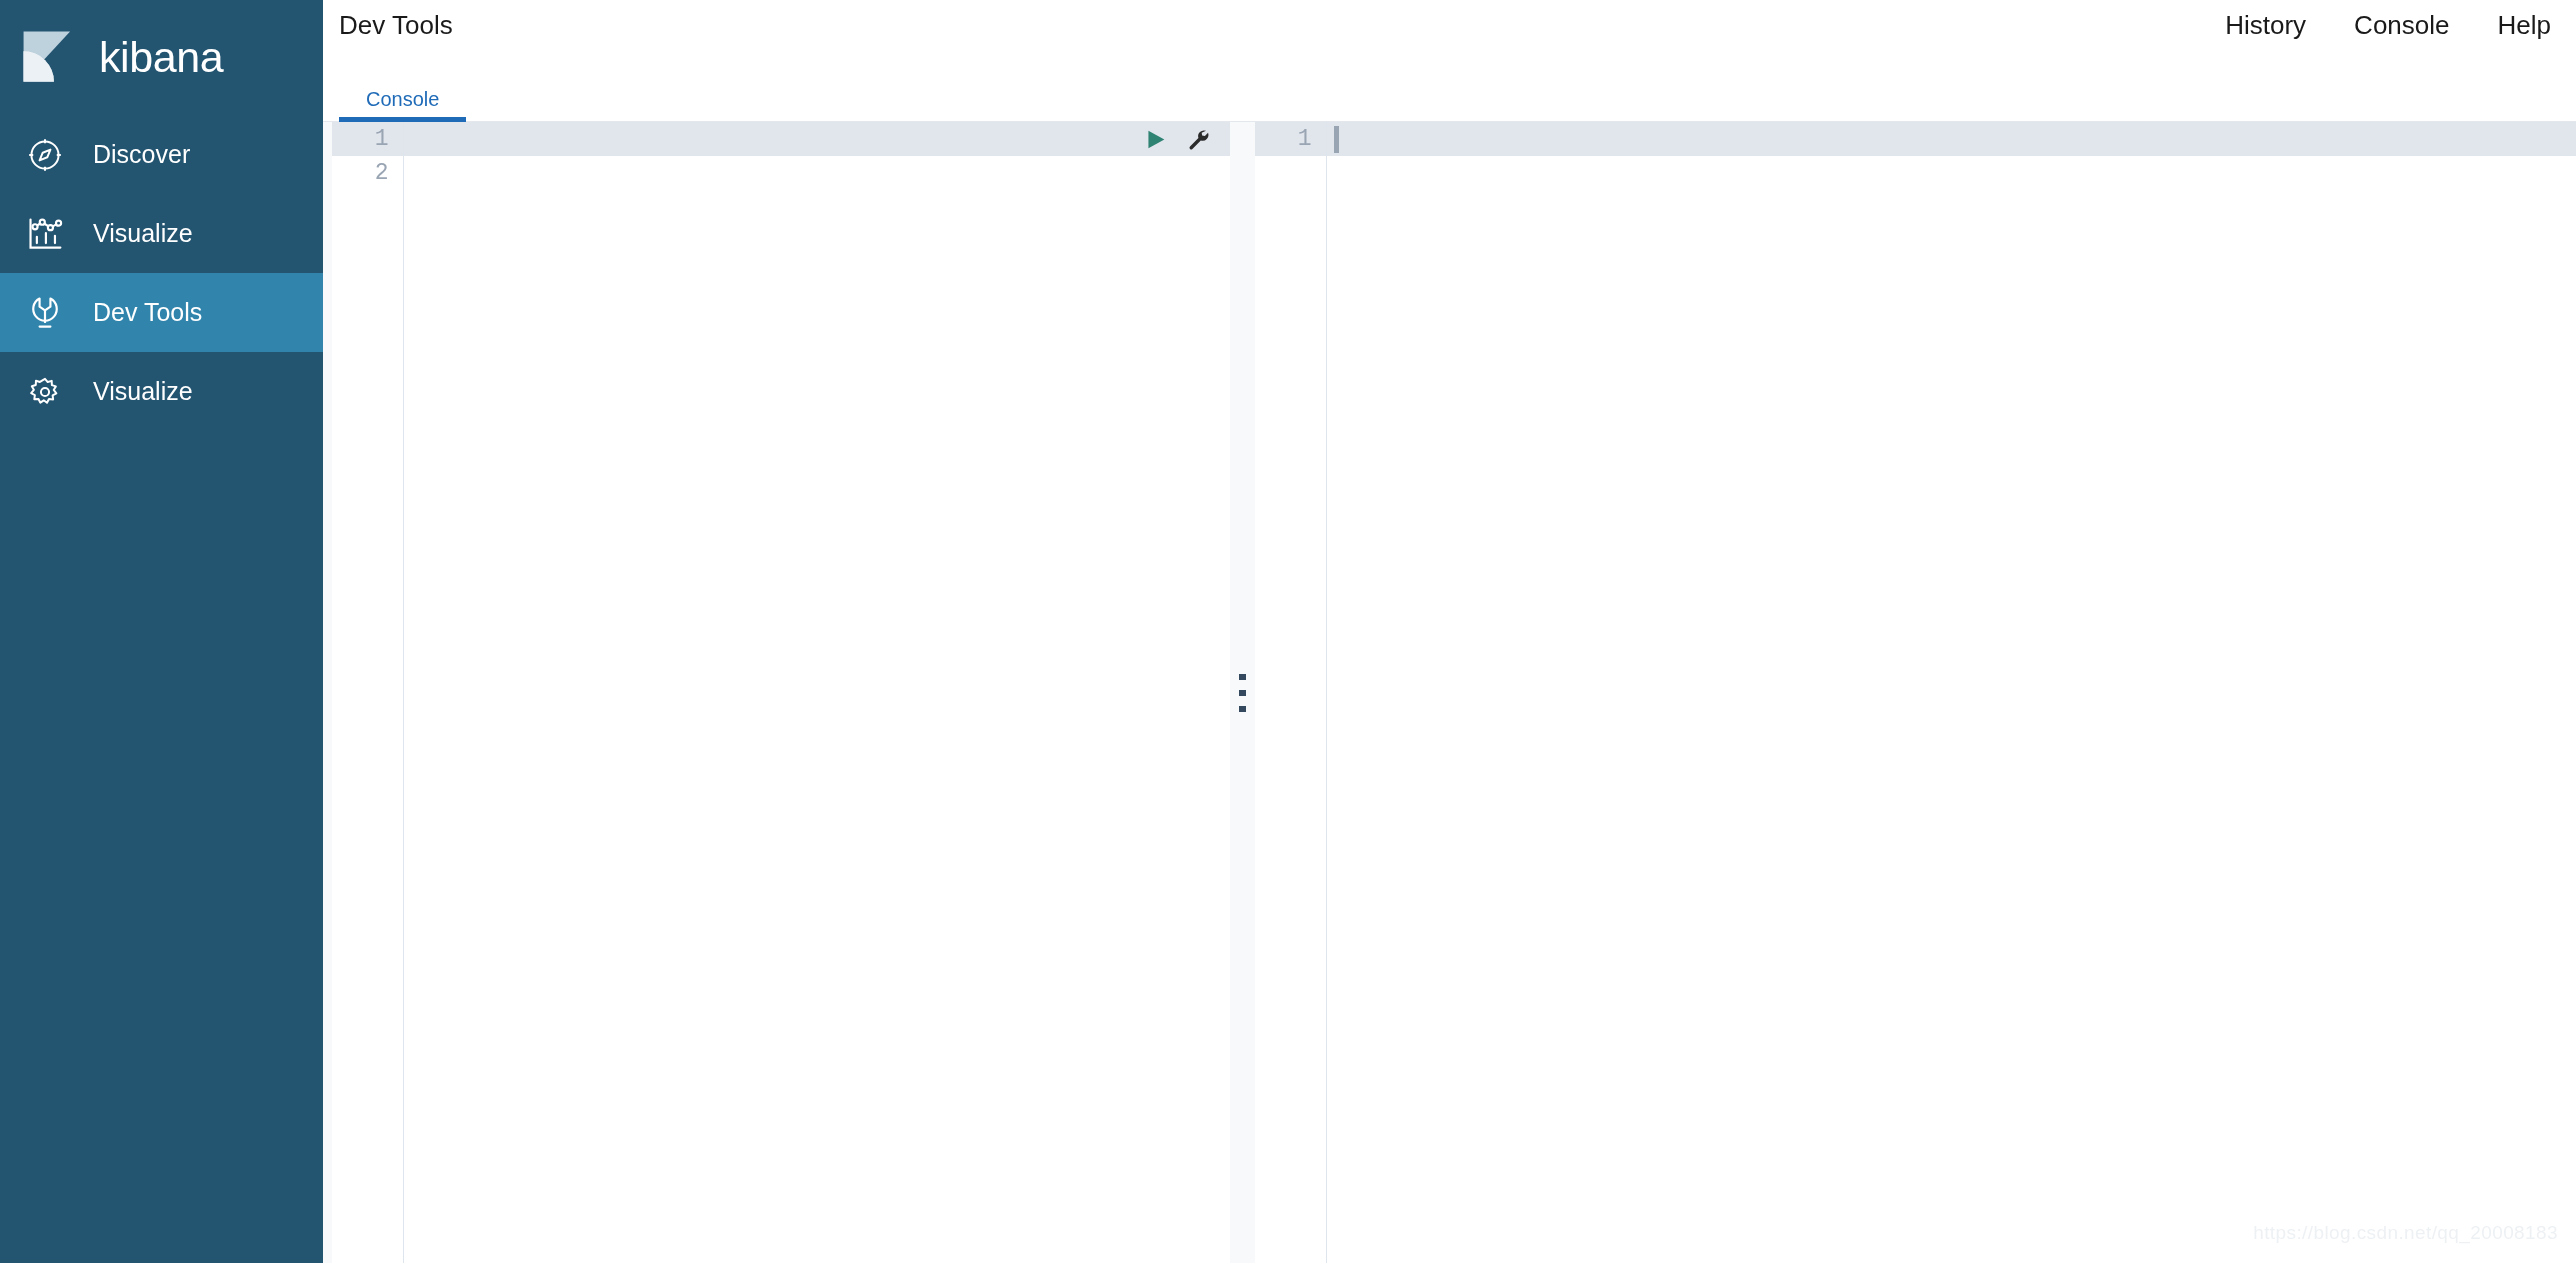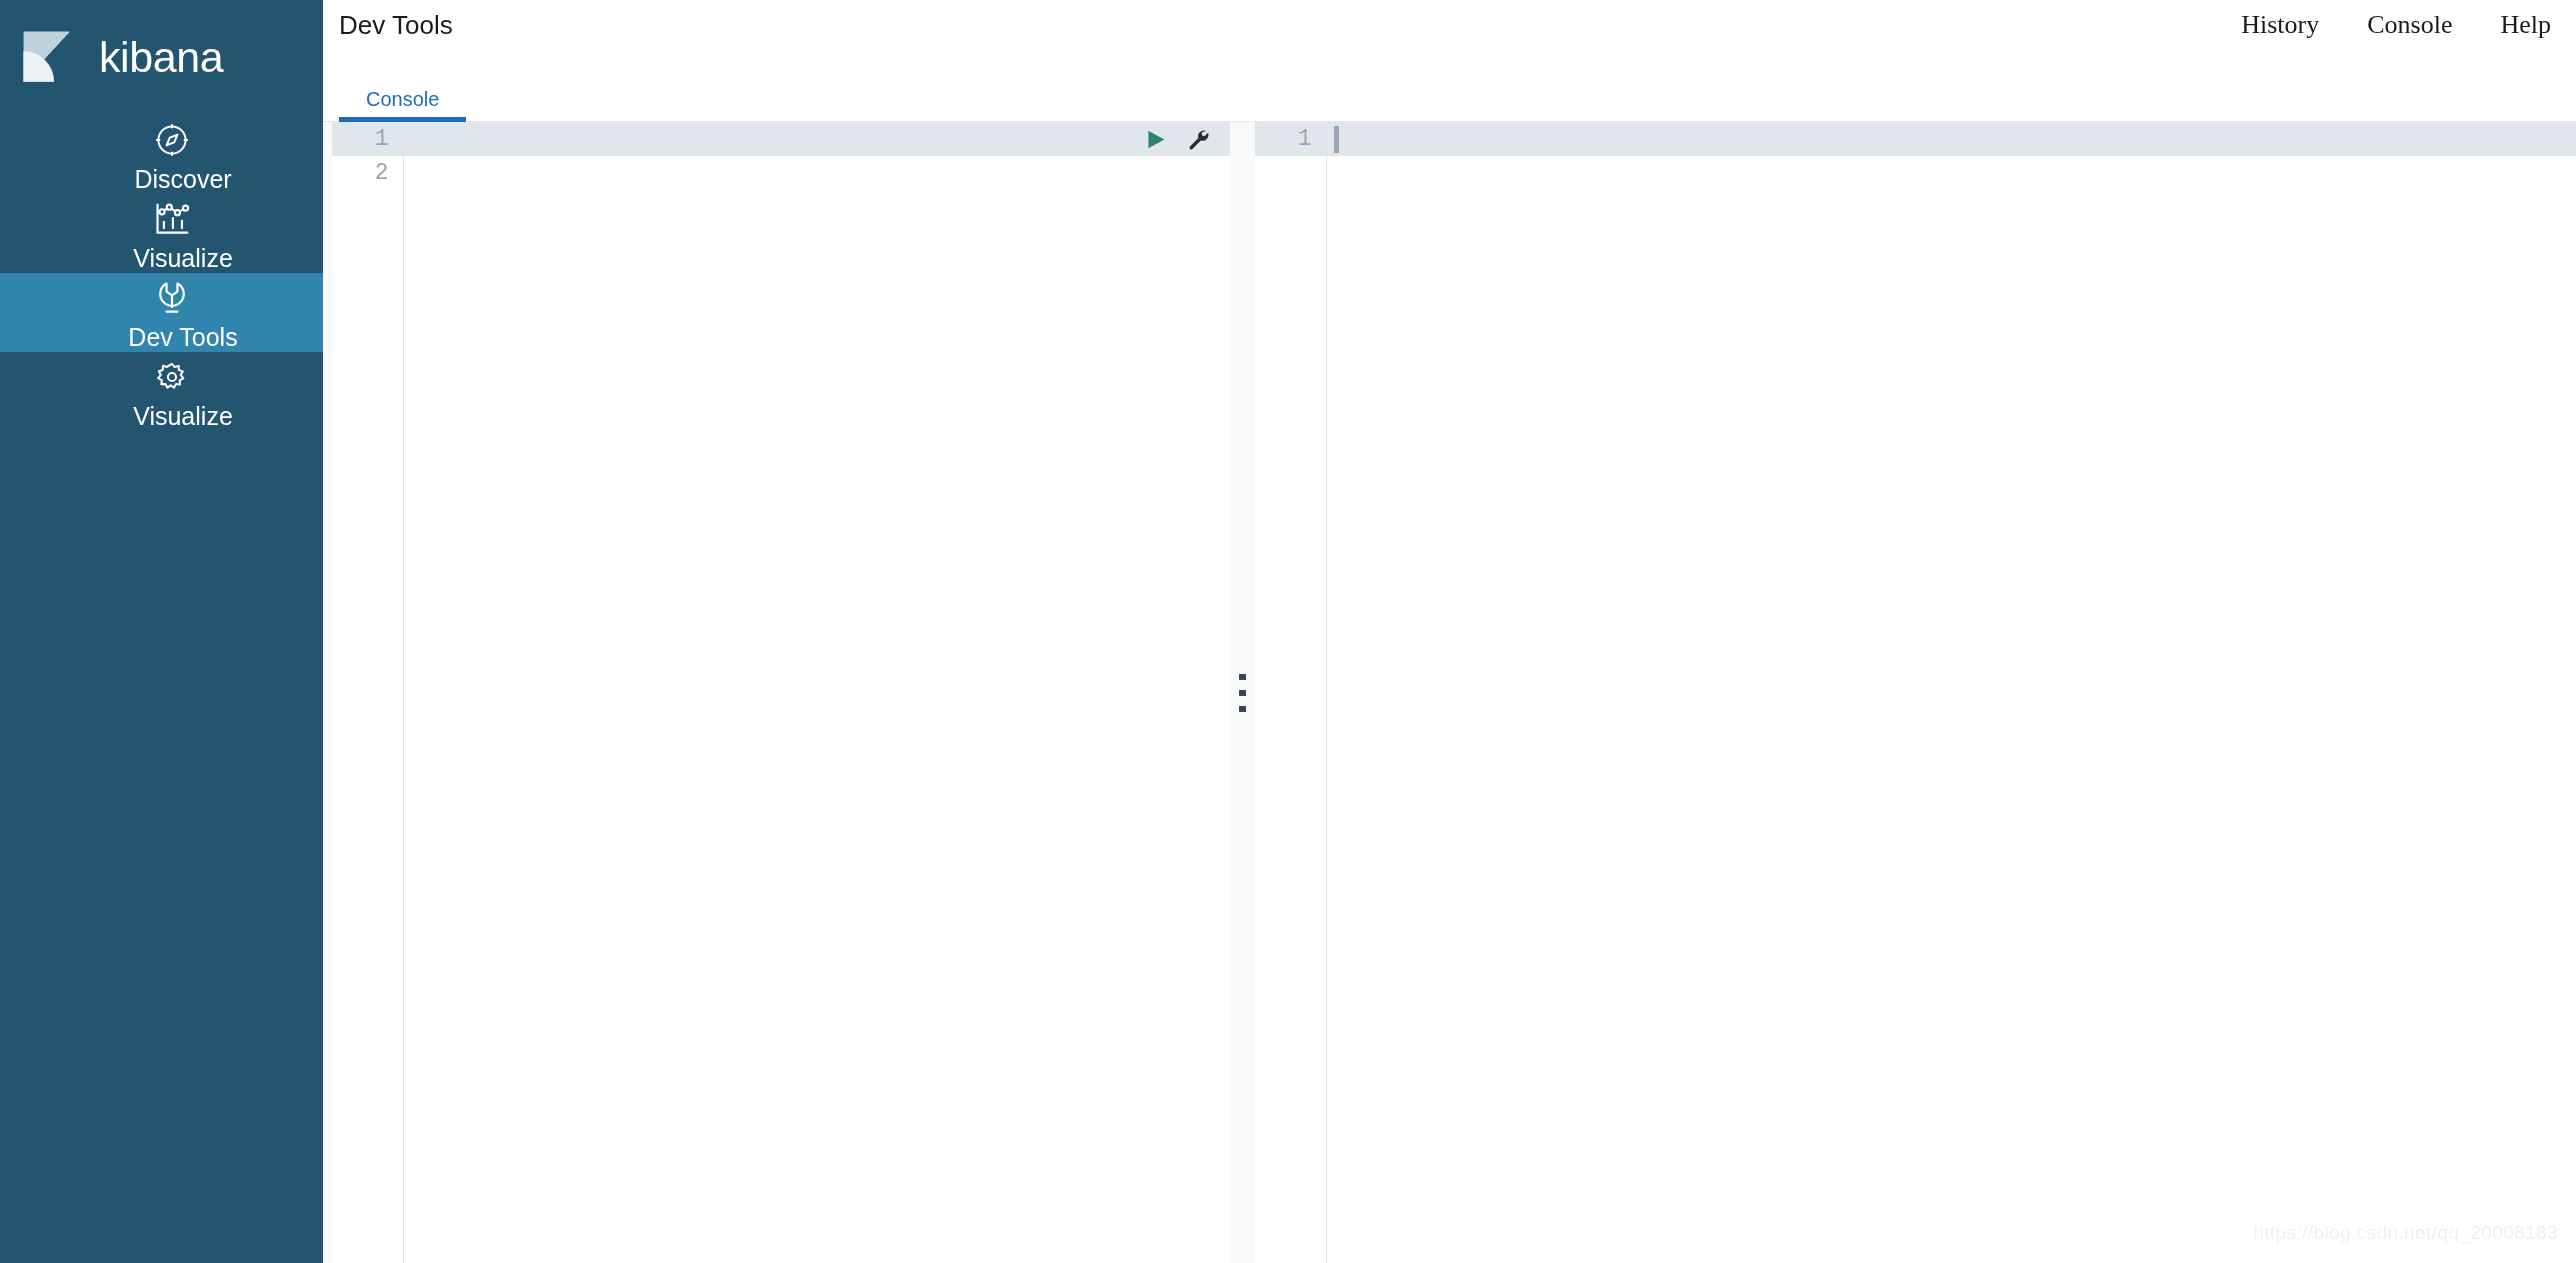--- a/index.html
+++ b/index.html
@@ -49,21 +49,20 @@
     letter-spacing: -0.4px;
     line-height: 1;
   }
 
   .nav-item {
     height: 79px;
     display: flex;
     align-items: center;
     padding-left: 20px;
     cursor: pointer;
-    flex-direction: column;
   }
   .nav-item.active { background: #3185ad; }
   .nav-item .nav-icon {
     width: 50px;
     flex: 0 0 50px;
     display: flex;
     align-items: center;
     justify-content: center;
   }
   .nav-item .nav-label {
@@ -105,21 +104,20 @@
     align-items: flex-start;
     gap: 48px;
   }
   #topbar .top-link {
     font-size: 26px;
     color: #1a1a1a;
     font-weight: 400;
     line-height: 1.1;
     cursor: pointer;
     white-space: nowrap;
-    font-family: Liberation Serif, serif;
   }
 
   #tabbar {
     height: 52px;
     flex: 0 0 52px;
     display: flex;
     align-items: flex-end;
     padding-left: 16px;
     border-bottom: 1.8px solid #e4e7ec;
     background: #ffffff;

